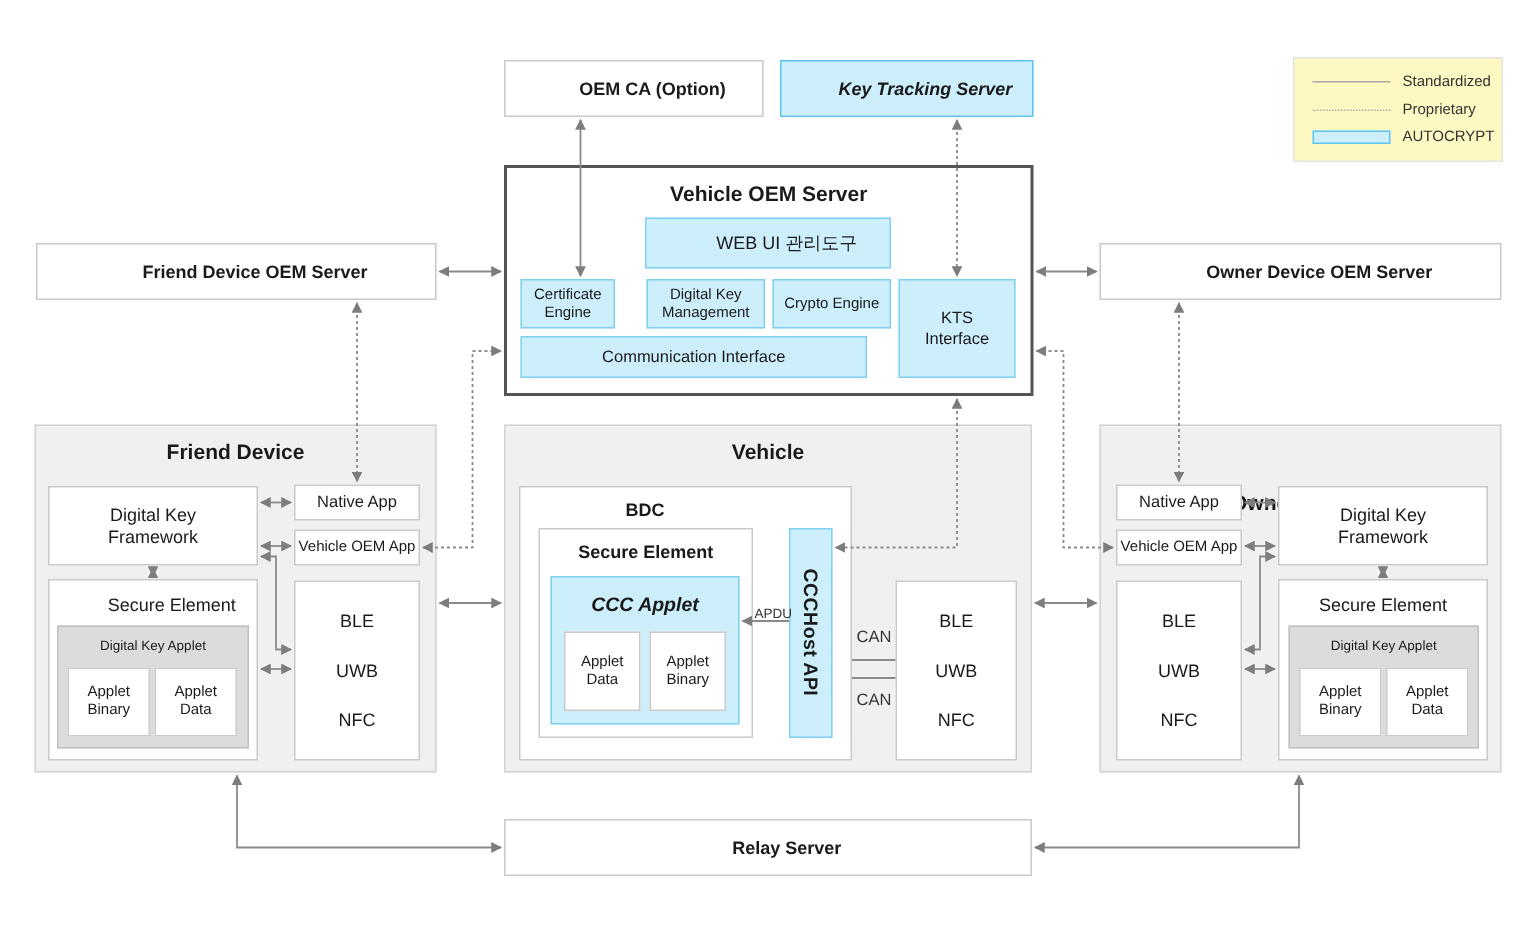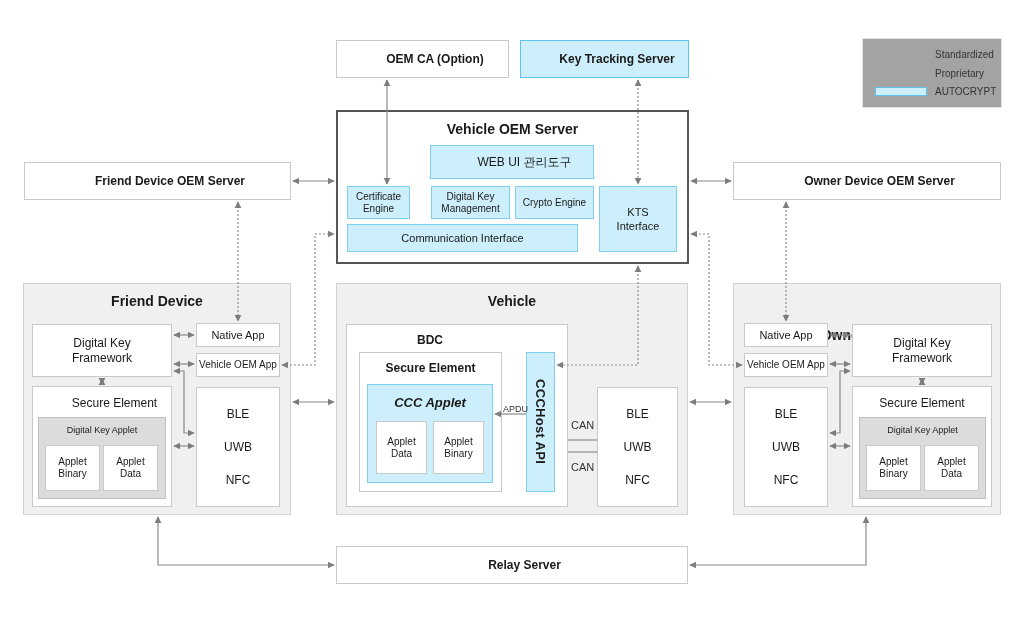--- a/index.html
+++ b/index.html
@@ -9,21 +9,21 @@
          text-align:center; background:#ffffff; border:1px solid #c9c9c9; }
   .blue { background:#cdeefb; border:1px solid #7fd0f0; }
   .group { position:absolute; box-sizing:border-box; background:#f0f0f0; border:1px solid #d2d2d2; }
   .b { font-weight:bold; }
   .t12 { font-size:12px;padding-left:25px; }
   .t11 { font-size:11px; }
   .t10 { font-size:10px; line-height:12px; }
   .title { position:absolute; left:0; right:0; text-align:center; font-weight:bold; font-size:14px; }
   svg.wires { position:absolute; left:0; top:0; pointer-events:none; }
   .legend { position:absolute; left:862px; top:38px; width:140px; height:70px; box-sizing:border-box;
-            border:1px solid #e2e2e2; background:#a3a3a3; }
+            border:1px solid #e2e2e2; background:#fef9c3; }
   .legend-row { position:absolute; left:12px; display:flex; align-items:center; font-size:10px; color:#333; }
   .legend-line { width:52px; height:0; border-top:1px solid #a8a8a8; margin-right:8px; }
   .legend-dot { width:52px; height:0; border-top:1px dotted #a8a8a8; margin-right:8px; }
   .legend-swatch { width:50px; height:7px; background:#cdeefb; border:1px solid #5cc4ee; margin-right:8px; }
   .vert { writing-mode:vertical-rl; font-weight:bold; font-size:13px; letter-spacing:0.3px; }
 </style>
 </head>
 <body>
 
 <div class="legend">
@@ -35,21 +35,21 @@
     <span class="legend-dot"></span>
     <span>Proprietary</span>
   </div>
   <div class="legend-row" style="top:47px;">
     <span class="legend-swatch"></span>
     <span>AUTOCRYPT</span>
   </div>
 </div>
 
 <div class="box b t12" style="left:336px;top:40px;width:173px;height:38px;">OEM CA (Option)</div>
-<div class="box blue b t12" style="left:520px;top:40px;width:169px;height:38px;border-color:#5cc4ee;">Key Tracking Server</div>
+<div class="box blue b t12" style="left:520px;top:40px;width:169px;height:38px;border-color:#5cc4ee;font-style:italic;">Key Tracking Server</div>
 
 <div class="box" style="left:336px;top:110px;width:353px;height:154px;border:2px solid #555;display:block;">
   <div class="title" style="top:9px;font-size:14px;">Vehicle OEM Server</div>
 </div>
 <div class="box blue t12" style="left:430px;top:145px;width:164px;height:34px;">WEB UI 관리도구</div>
 <div class="box blue t10" style="left:347px;top:186px;width:63px;height:33px;">Certificate Engine</div>
 <div class="box blue t10" style="left:431px;top:186px;width:79px;height:33px;">Digital Key Management</div>
 <div class="box blue t10" style="left:515px;top:186px;width:79px;height:33px;">Crypto Engine</div>
 <div class="box blue t11" style="left:347px;top:224px;width:231px;height:28px;">Communication Interface</div>
 <div class="box blue t11" style="left:599px;top:186px;width:78px;height:66px;line-height:14px;padding:0 12px;">KTS Interface</div>

